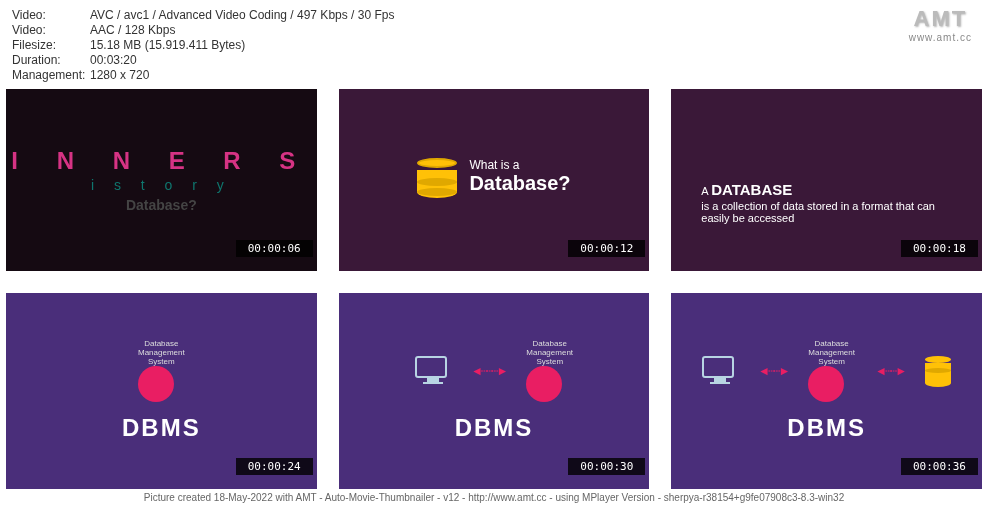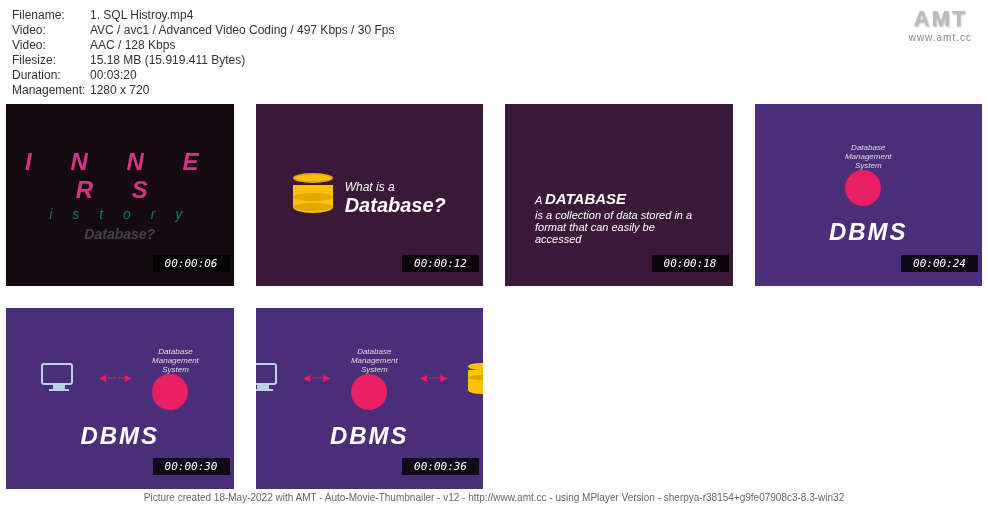--- a/index.html
+++ b/index.html
@@ -5,33 +5,33 @@
 * { margin: 0; padding: 0; box-sizing: border-box; }
 body { font-family: Arial, sans-serif; background: #fff; width: 988px; height: 506px; overflow: hidden; }
 .container { width: 988px; height: 506px; display: flex; flex-direction: column; }
 .meta { padding: 8px 12px 6px; font-size: 12px; color: #333; position: relative; }
 .meta-row { display: flex; margin-bottom: 1px; }
 .meta-label { width: 78px; }
 .meta-value { flex: 1; }
 .logo { position: absolute; right: 16px; top: 6px; text-align: center; }
 .logo-text { font-size: 22px; font-weight: bold; color: #bbb; text-shadow: 1px 1px 2px rgba(0,0,0,0.3); letter-spacing: 2px; }
 .logo-url { font-size: 10px; color: #888; letter-spacing: 1px; }
-.grid { display: grid; grid-template-columns: repeat(4, 1fr); gap: 22px; padding: 0 6px; flex: 1; font-style: italic; }
+.grid { display: grid; grid-template-columns: repeat(3, 1fr); gap: 22px; padding: 0 6px; flex: 1; }
 .thumb { position: relative; background: #000; overflow: hidden; }
 .timestamp { position: absolute; bottom: 14px; right: 4px; background: rgba(0,0,0,0.8); color: #fff; font-size: 11px; padding: 2px 12px; font-family: monospace; }
 .footer { font-size: 10px; color: #666; padding: 3px 10px; text-align: center; }
 
 .t1 { background: #150a12; display: flex; align-items: center; justify-content: center; }
 .t1-inner { text-align: center; }
 .t1-letters { color: #d63384; font-size: 24px; letter-spacing: 16px; font-weight: bold; }
 .t1-sub { color: #0f766e; font-size: 14px; letter-spacing: 8px; margin-top: 2px; }
 .t1-db { color: #444; font-size: 14px; margin-top: 4px; font-weight: bold; }
 
 .t2, .t3 { background: #3a1838; display: flex; align-items: center; justify-content: center; color: #fff; }
-.t2-content { display: flex; align-items: flex-end; gap: 12px; }
+.t2-content { display: flex; align-items: flex-start; gap: 12px; }
 .db-icon { width: 40px; height: 44px; }
 .db-layer { width: 40px; height: 10px; background: #ffc107; border-radius: 50%; margin-bottom: 2px; border: 2px solid #e0a800; }
 .db-body { width: 40px; height: 28px; background: #ffc107; border-radius: 0 0 20px 20px / 0 0 6px 6px; position: relative; }
 .db-body::before, .db-body::after { content: ''; position: absolute; left: 0; width: 40px; height: 8px; border-radius: 50%; background: #e0a800; }
 .db-body::before { top: 8px; }
 .db-body::after { top: 18px; }
 .t2-text .small { font-size: 12px; }
 .t2-text .big { font-size: 20px; font-weight: bold; }
 .t3-content { padding: 0 30px; }
 .t3-content .head { font-size: 11px; margin-top: 45px; }
@@ -52,24 +52,20 @@
 .db-small .top { width: 26px; height: 7px; background: #ffc107; border-radius: 50%; }
 .db-small .mid { width: 26px; height: 18px; background: #ffc107; position: relative; }
 .db-small .mid::before { content:''; position:absolute; top:5px; left:0; width:26px; height:5px; border-radius:50%; background:#e0a800; }
 .db-small .bot { width: 26px; height: 6px; background: #ffc107; border-radius: 0 0 13px 13px / 0 0 4px 4px; }
 </style>
 </head>
 <body>
 
 <div class="container">
   <div class="meta">
-    <div class="meta-row">
-      <span class="meta-label">Filename:</span>
-      <span class="meta-value">1. SQL Histroy.mp4</span>
-    </div>
     <div class="meta-row">
       <span class="meta-label">Video:</span>
       <span class="meta-value">AVC / avc1 / Advanced Video Coding / 497 Kbps / 30 Fps</span>
     </div>
     <div class="meta-row">
       <span class="meta-label">Video:</span>
       <span class="meta-value">AAC / 128 Kbps</span>
     </div>
     <div class="meta-row">
       <span class="meta-label">Filesize:</span>

